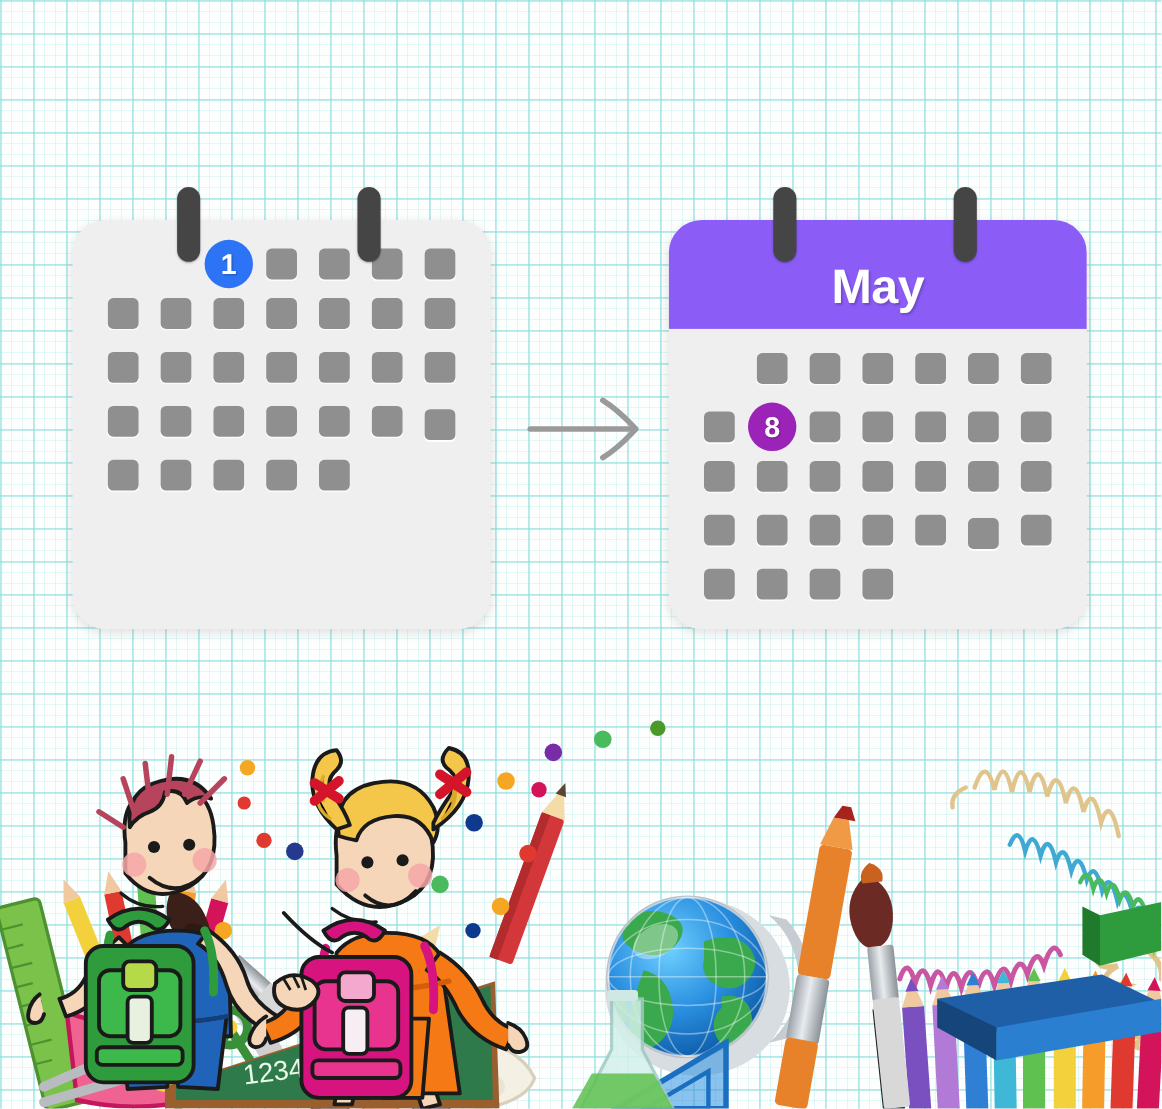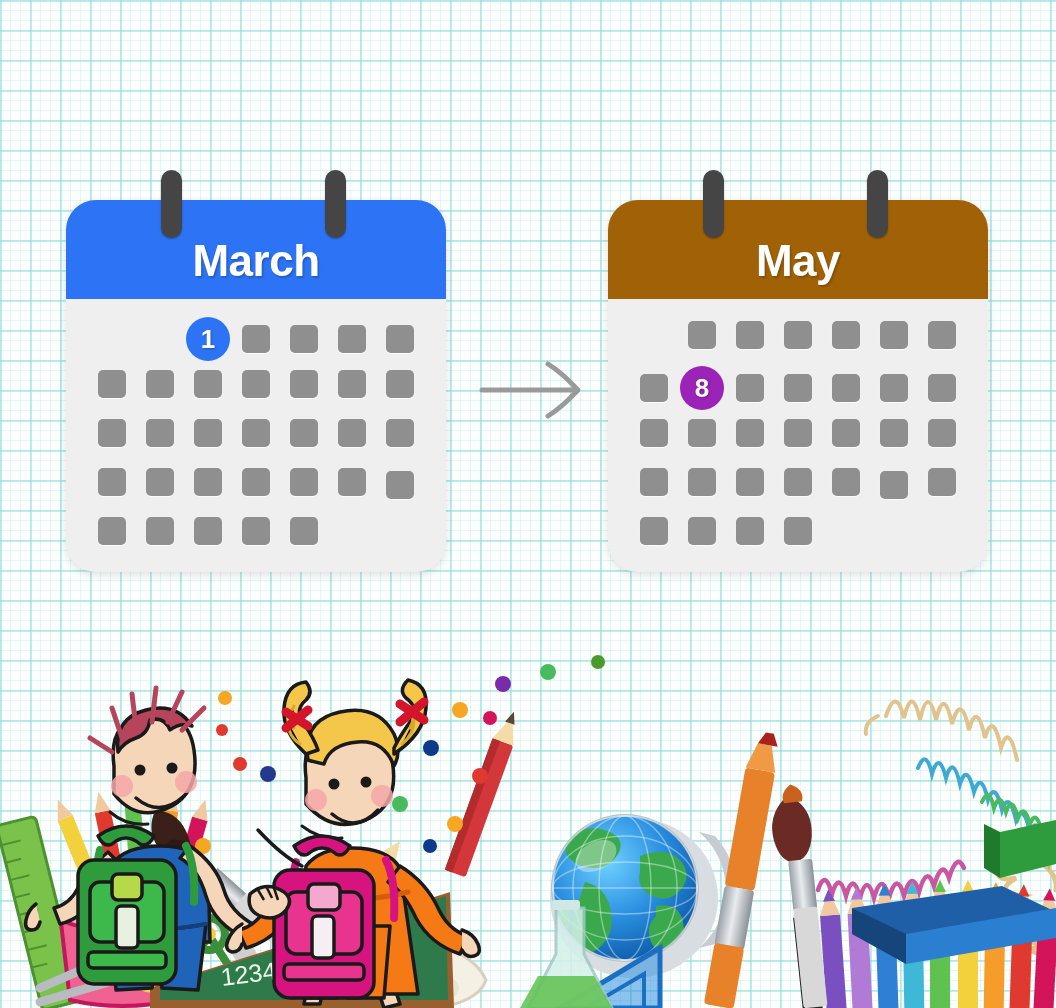--- a/index.html
+++ b/index.html
@@ -81,21 +81,21 @@
   }
 
   .cal-header {
     height: 99px;
     display: flex;
     align-items: flex-end;
     justify-content: center;
     padding-bottom: 4px;
   }
   #march-header { background: #2d73f5; }
-  #may-header   { background: #a16207; }
+  #may-header   { background: #8b5cf6; }
 
   .cal-month {
     color: #ffffff;
     font-size: 44px;
     font-weight: bold;
     letter-spacing: -0.5px;
     text-shadow: 1.5px 2px 2px rgba(0,0,0,.20);
     line-height: 1;
     padding-bottom: 12px;
   }
@@ -162,23 +162,20 @@
 </head>
 <body>
 
 <div id="page">
 
 
   <div class="calendar" id="cal-march">
     <div class="cal-ring left"></div>
     <div class="cal-ring right"></div>
     <div class="cal-card">
-      <div class="cal-header" id="march-header">
-        <div class="cal-month">March</div>
-      </div>
       <div class="cal-grid" id="march-grid">
           <div class="cal-row">
             <div class="cell empty"></div>
             <div class="cell empty"></div>
             <div class="cell today" id="march-today" style="background: rgb(45, 115, 245);">1</div>
             <div class="cell day" style="background: rgb(143, 143, 143);"></div>
             <div class="cell day" style="background: rgb(143, 143, 143);"></div>
             <div class="cell day" style="background: rgb(143, 143, 143);"></div>
             <div class="cell day" style="background: rgb(143, 143, 143);"></div>
           </div>

